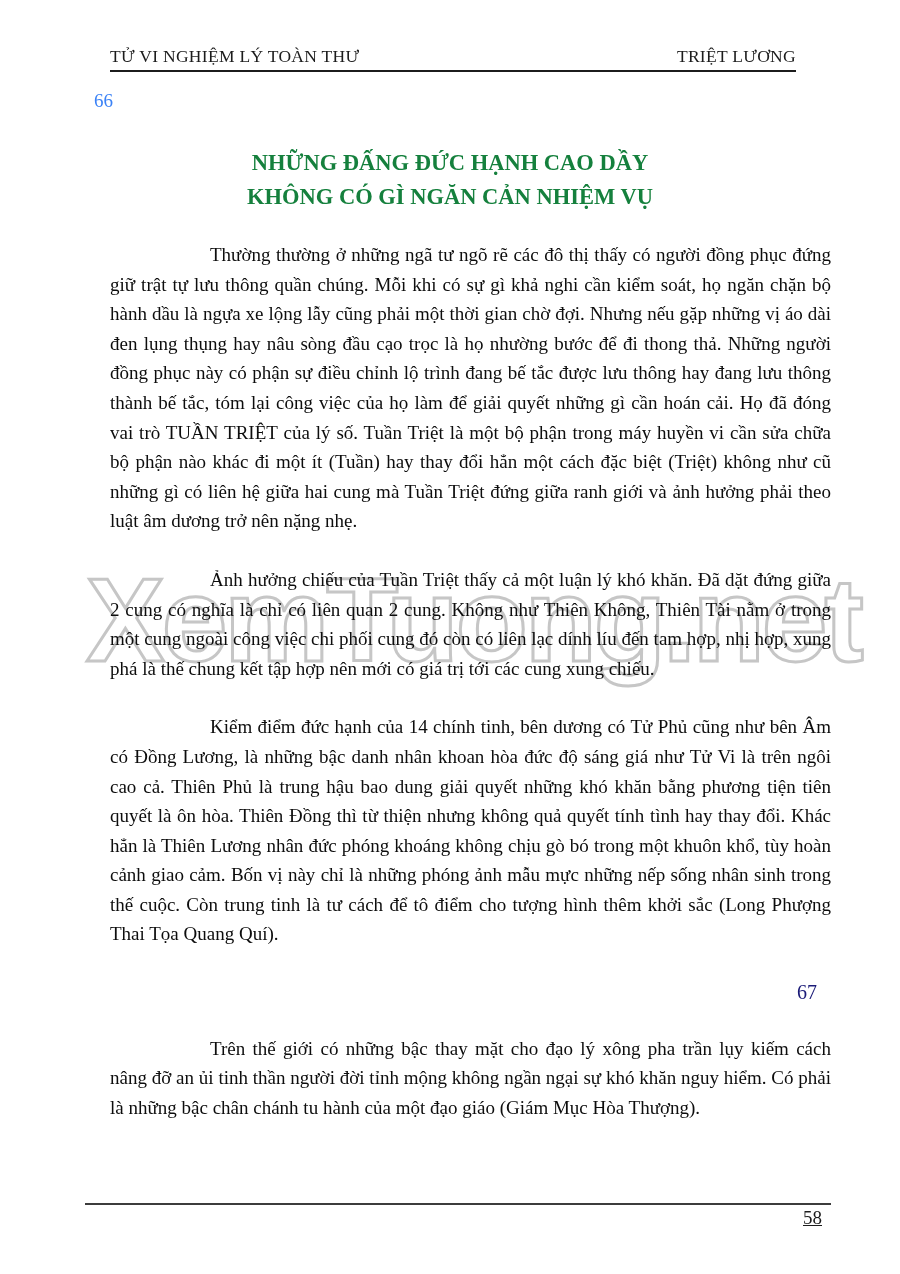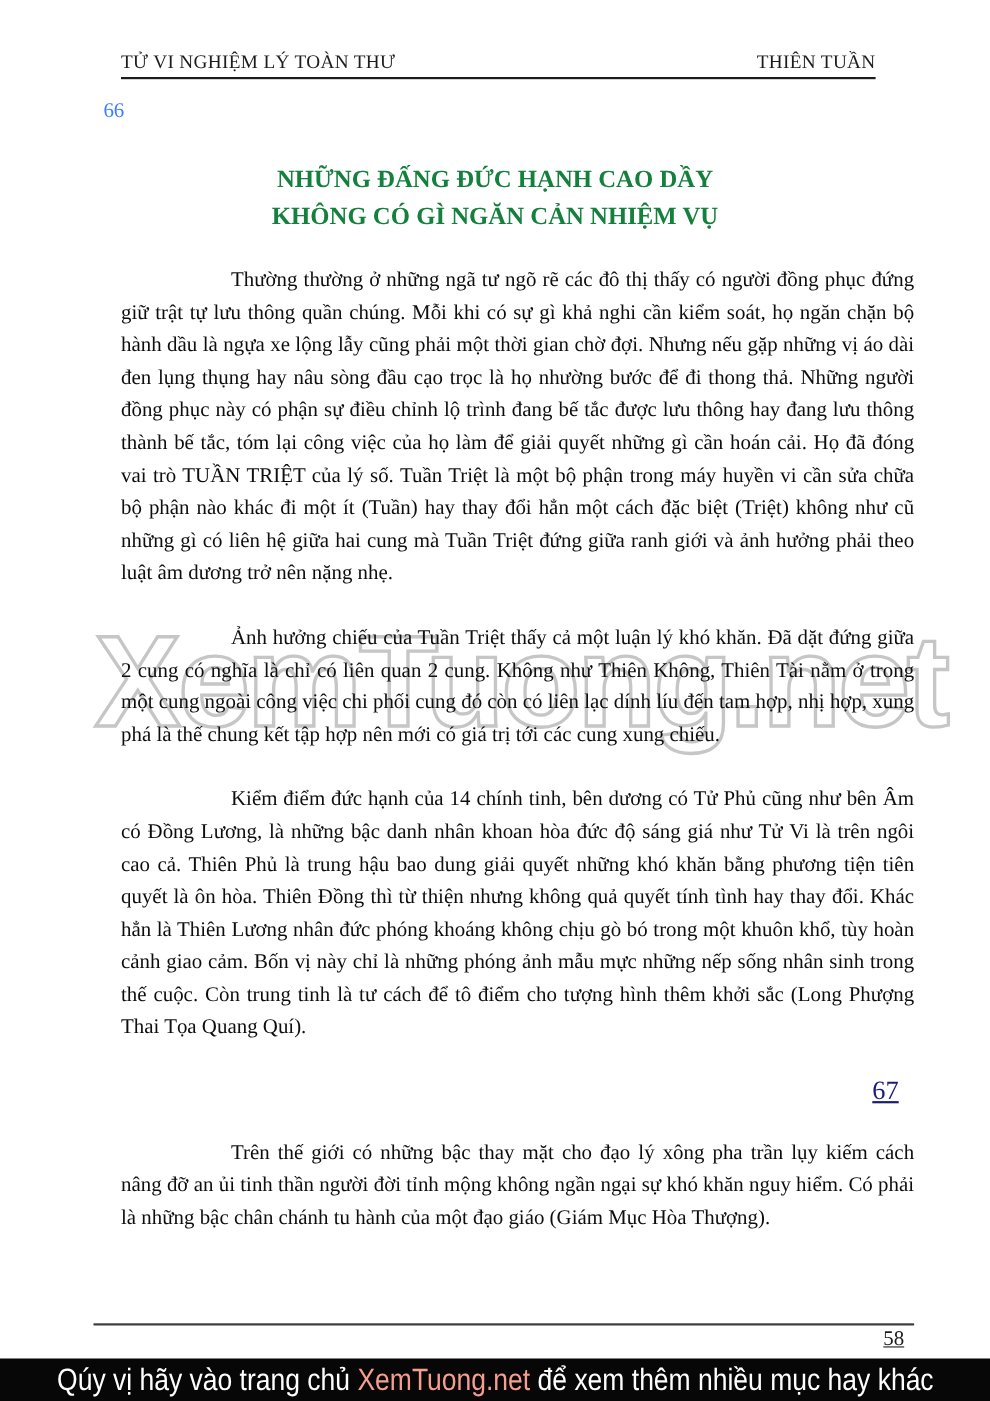--- a/index.html
+++ b/index.html
@@ -56,23 +56,22 @@
     position: relative;
     z-index: 1;
     margin: 0 0 29px 0;
     text-indent: 100px;
   }
   .pagenum-mid {
     position: relative;
     z-index: 1;
     text-align: right;
     padding-right: 14px;
-    font-size: 24px;
+    font-size: 20px;
     margin: 6px 0 26px 0;
-    text-decoration: underline;
   }
   .bottom-rule {
     position: absolute;
     left: 85px;
     top: 1203px;
     width: 746px;
     border-top: 2px solid #3c3c3c;
     height: 0;
   }
   .pagenum-bottom {
@@ -118,21 +117,21 @@
   }
   .footer-brand { color: #f59e8f; }
 </style>
 </head>
 <body>
 
 <div class="page">
 
   <div class="header">
     <span>TỬ VI NGHIỆM LÝ TOÀN THƯ</span>
-    <span>THIÊN TUẦN</span>
+    <span>TRIỆT LƯƠNG</span>
   </div>
 
   <div class="pagenum-top">66</div>
 
   <h1 class="title">
     <span>NHỮNG ĐẤNG ĐỨC HẠNH CAO DẦY</span><br>
     <span>KHÔNG CÓ GÌ NGĂN CẢN NHIỆM VỤ</span>
   </h1>
 
   <div class="watermark" style="-webkit-text-stroke: 3px rgb(198, 198, 198);">XemTuong.net</div>
@@ -141,17 +140,14 @@
     <p>Thường thường ở những ngã tư ngõ rẽ các đô thị thấy có người đồng phục đứng giữ trật tự lưu thông quần chúng. Mỗi khi có sự gì khả nghi cần kiểm soát, họ ngăn chặn bộ hành dầu là ngựa xe lộng lẫy cũng phải một thời gian chờ đợi. Nhưng nếu gặp những vị áo dài đen lụng thụng hay nâu sòng đầu cạo trọc là họ nhường bước để đi thong thả. Những người đồng phục này có phận sự điều chỉnh lộ trình đang bế tắc được lưu thông hay đang lưu thông thành bế tắc, tóm lại công việc của họ làm để giải quyết những gì cần hoán cải. Họ đã đóng vai trò TUẦN TRIỆT của lý số. Tuần Triệt là một bộ phận trong máy huyền vi cần sửa chữa bộ phận nào khác đi một ít (Tuần) hay thay đổi hẳn một cách đặc biệt (Triệt) không như cũ những gì có liên hệ giữa hai cung mà Tuần Triệt đứng giữa ranh giới và ảnh hưởng phải theo luật âm dương trở nên nặng nhẹ.</p>
     <p>Ảnh hưởng chiếu của Tuần Triệt thấy cả một luận lý khó khăn. Đã dặt đứng giữa 2 cung có nghĩa là chỉ có liên quan 2 cung. Không như Thiên Không, Thiên Tài nằm ở trong một cung ngoài công việc chi phối cung đó còn có liên lạc dính líu đến tam hợp, nhị hợp, xung phá là thế chung kết tập hợp nên mới có giá trị tới các cung xung chiếu.</p>
     <p>Kiểm điểm đức hạnh của 14 chính tinh, bên dương có Tử Phủ cũng như bên Âm có Đồng Lương, là những bậc danh nhân khoan hòa đức độ sáng giá như Tử Vi là trên ngôi cao cả. Thiên Phủ là trung hậu bao dung giải quyết những khó khăn bằng phương tiện tiên quyết là ôn hòa. Thiên Đồng thì từ thiện nhưng không quả quyết tính tình hay thay đổi. Khác hẳn là Thiên Lương nhân đức phóng khoáng không chịu gò bó trong một khuôn khổ, tùy hoàn cảnh giao cảm. Bốn vị này chỉ là những phóng ảnh mẫu mực những nếp sống nhân sinh trong thế cuộc. Còn trung tinh là tư cách để tô điểm cho tượng hình thêm khởi sắc (Long Phượng Thai Tọa Quang Quí).</p>
     <div class="pagenum-mid" style="color: rgb(27, 27, 120);">67</div>
     <p>Trên thế giới có những bậc thay mặt cho đạo lý xông pha trần lụy kiếm cách nâng đỡ an ủi tinh thần người đời tỉnh mộng không ngần ngại sự khó khăn nguy hiểm. Có phải là những bậc chân chánh tu hành của một đạo giáo (Giám Mục Hòa Thượng).</p>
   </div>
 
   <div class="bottom-rule"></div>
   <div class="pagenum-bottom">58</div>
 
-  <div class="footer" style="background: rgb(7, 7, 7);">
-    <span class="footer-text" style="color: rgb(255, 255, 255);"><span>Qúy vị hãy vào trang chủ </span><span class="footer-brand" style="color: rgb(245, 158, 143);">XemTuong.net</span><span> để xem thêm nhiều mục hay khác</span></span>
-  </div>
 
 </div>
 
 </body></html>

